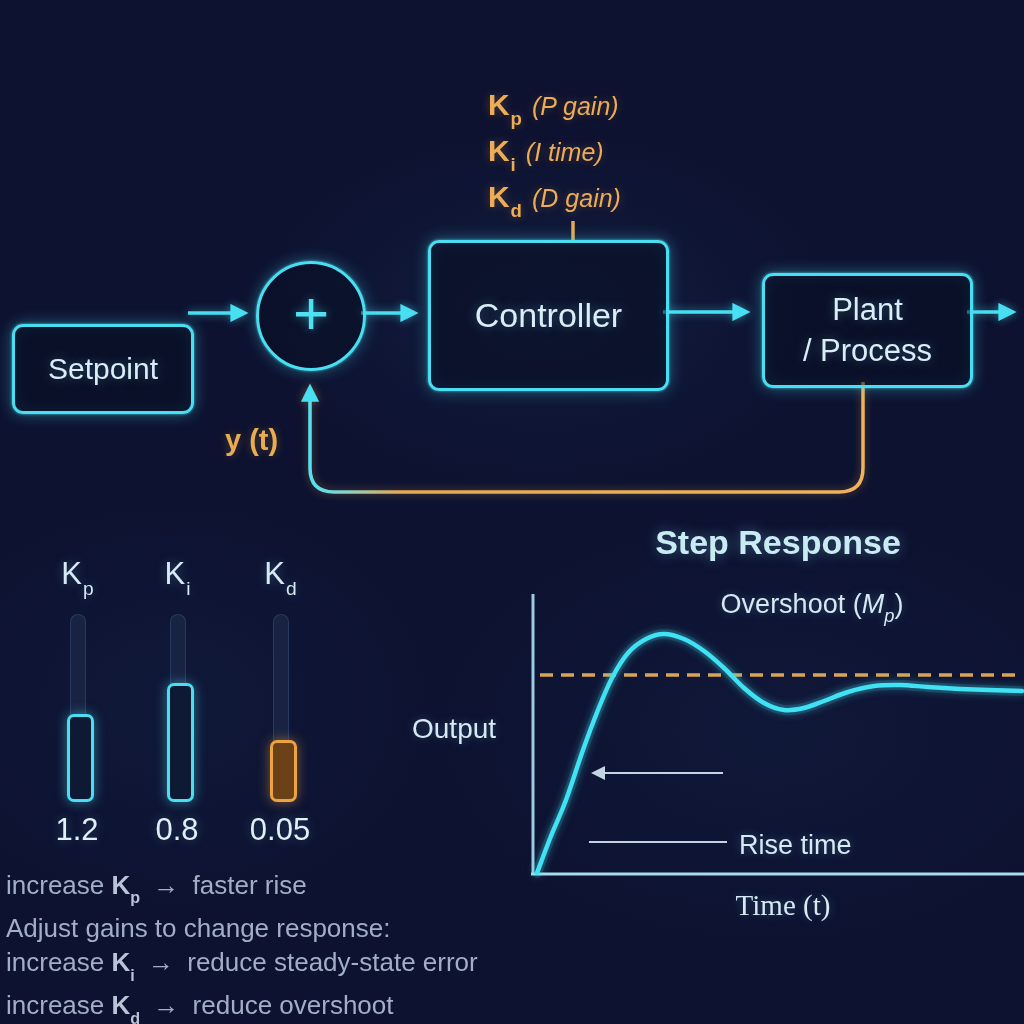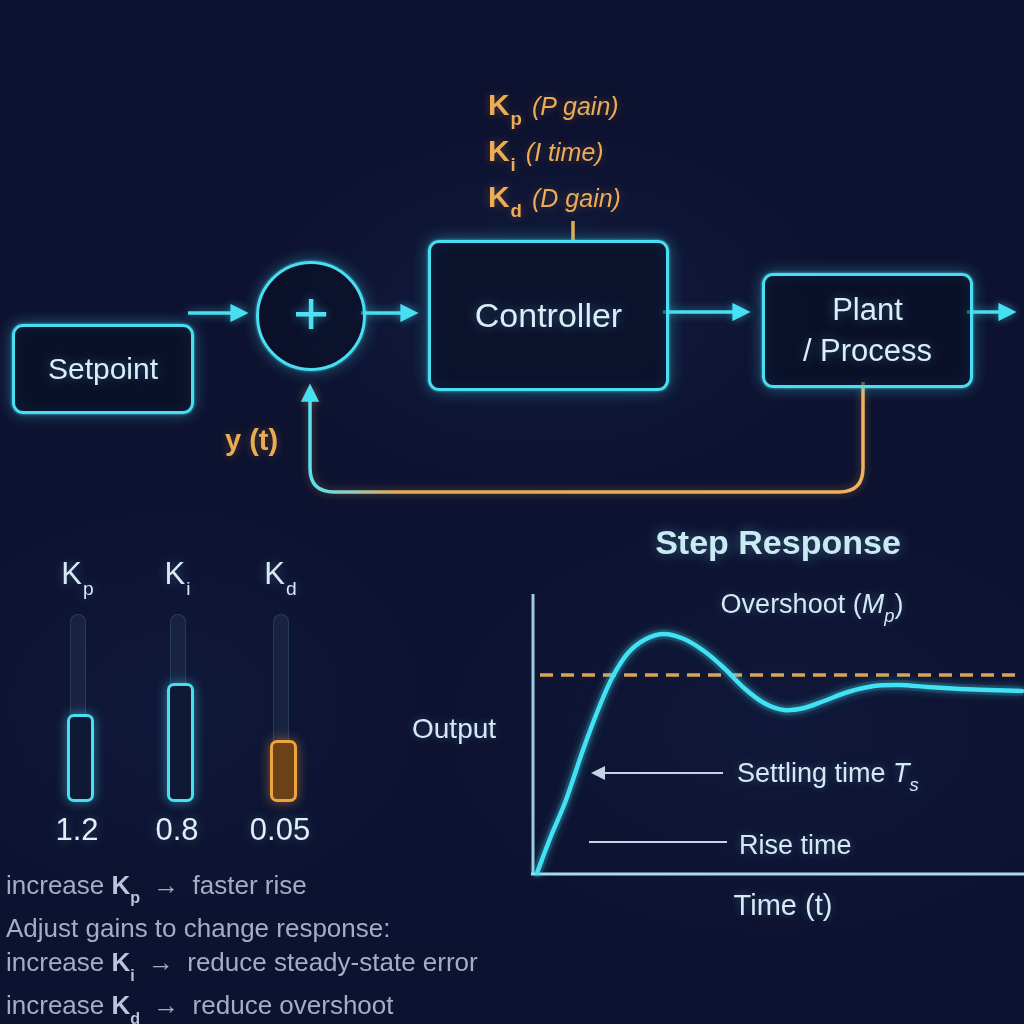--- a/index.html
+++ b/index.html
@@ -177,27 +177,24 @@
   </div>
 
   <div class="ctitle">Step Response</div>
 
   <div class="clabel" style="top:589px;left:812px;transform:translateX(-50%);">
     <span>Overshoot (</span><span class="ivar"><span>M</span><sub>p</sub></span><span>)</span>
   </div>
 
   <div class="clabel" style="top:713px;left:412px;font-size:28px;">Output</div>
 
-  <div class="clabel" style="top:758px;left:737px;">
-    <span>Settling time </span><span class="ivar"><span>T</span><sub>s</sub></span>
-  </div>
 
   <div class="clabel" style="top:830px;left:739px;">Rise time</div>
 
-  <div class="clabel" style="top:889px;left:783px;transform:translateX(-50%);font-size:29px;">Time (t)</div>
+  <div class="clabel" style="top:889px;left:783px;transform:translateX(-50%);font-size:29px;font-family:Liberation Serif, serif;">Time (t)</div>
 
   <div class="notes">
     <div>
       <span>increase </span><span class="nk"><span>K</span><sub>p</sub></span>
       <span class="narrow">→</span>
       <span>faster rise</span>
     </div>
     <div>Adjust gains to change response:</div>
     <div>
       <span>increase </span><span class="nk"><span>K</span><sub>i</sub></span>

